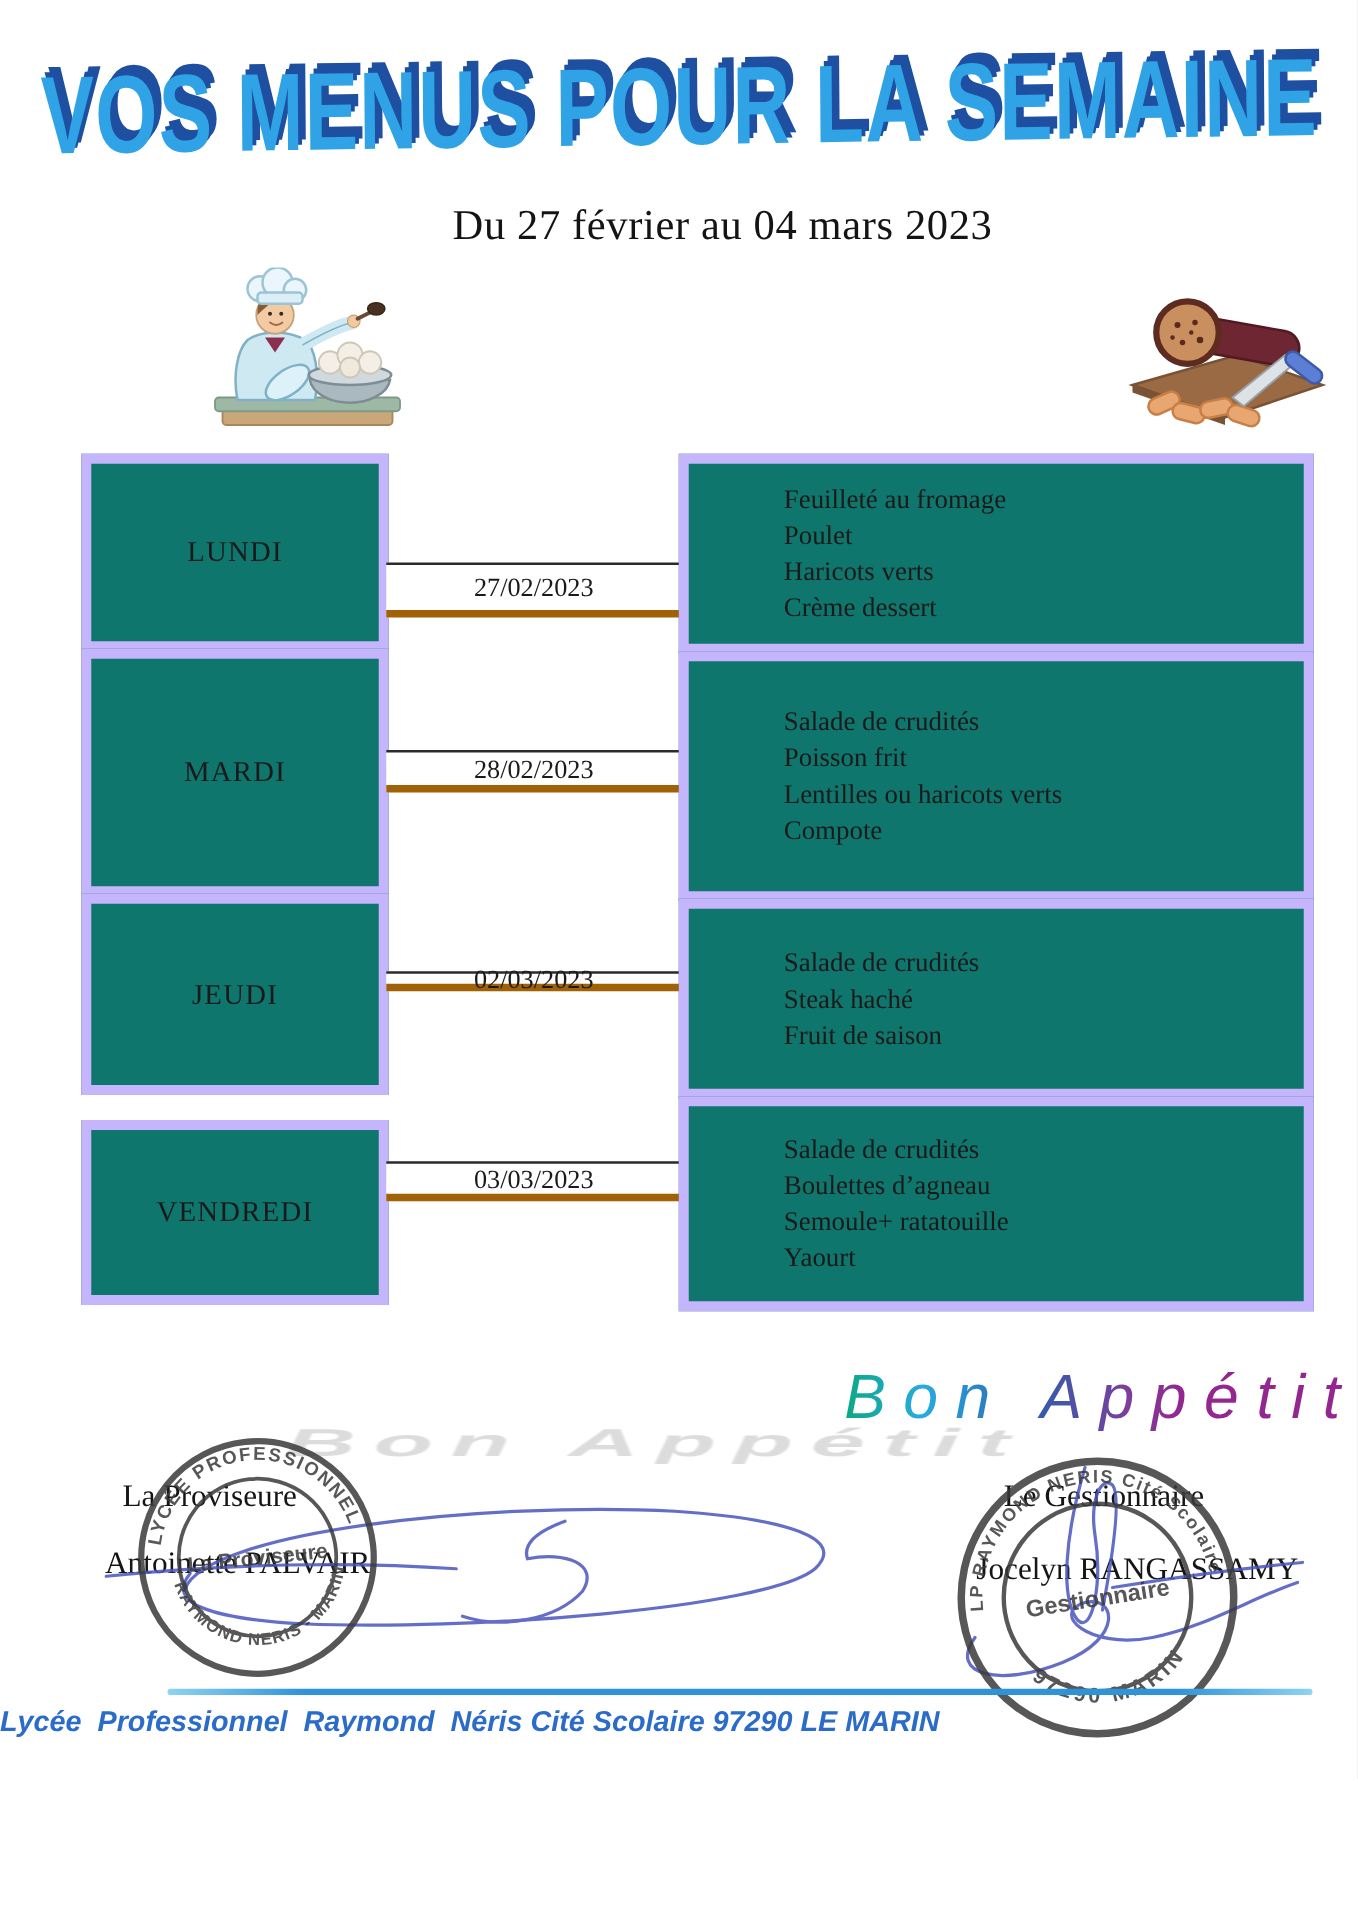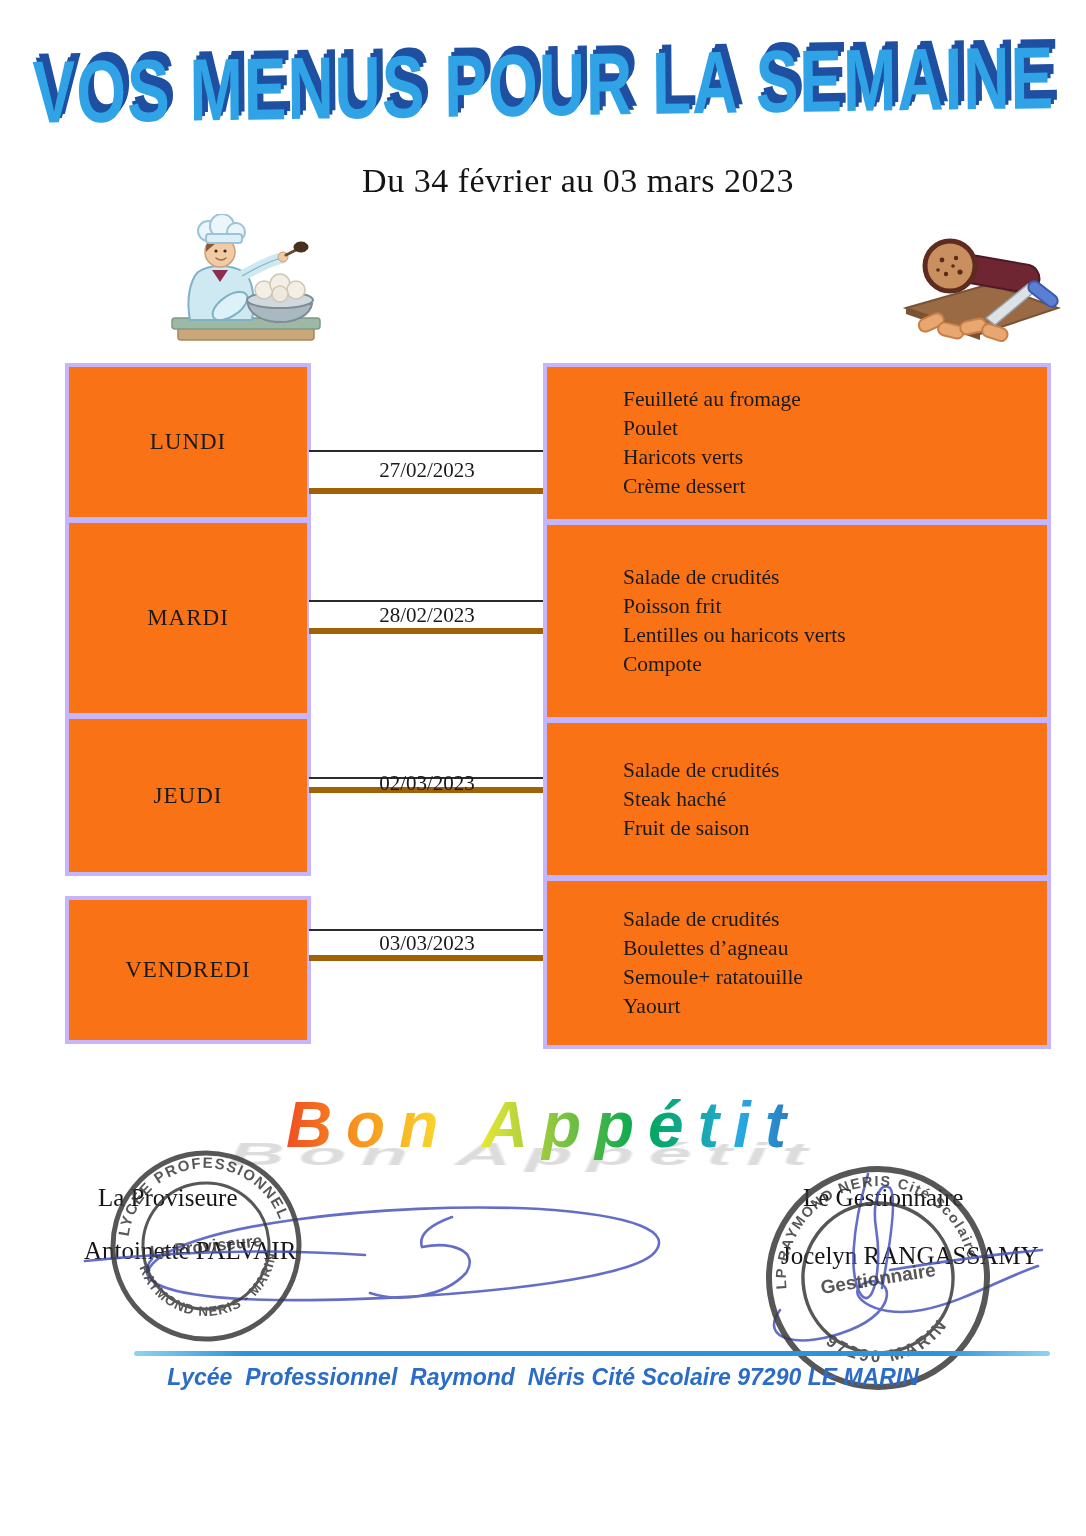--- a/index.html
+++ b/index.html
@@ -20,21 +20,21 @@
   .subtitle{
     position:absolute;top:162px;left:0;width:100%;text-align:center;
     padding-left:70px;box-sizing:border-box;
     font-size:34px;color:#141414;letter-spacing:0.5px;
   }
   
   .clip{position:absolute;}
   .clip-chef{left:152px;top:214px;}
   .clip-meat{left:898px;top:228px;}
   
-  .cell{position:absolute;box-sizing:border-box;border:4px solid #c4b5fd;background:#f97316;}
+  .cell{position:absolute;box-sizing:border-box;border:8px solid #c4b5fd;background:#0f766e;}
   .daybox{left:65px;width:246px;display:flex;align-items:center;justify-content:center;
           font-size:23px;letter-spacing:1px;}
   .d1{top:363px;height:158px}
   .d2{top:519px;height:198px}
   .d3{top:715px;height:161px}
   .d4{top:896px;height:148px}
   .dateband{left:309px;width:236px;border:none;border-top:2px solid #2b2b2b;border-bottom:6px solid #a16207;
             display:flex;align-items:center;justify-content:center;font-size:21px;background:#fff;position:absolute;box-sizing:border-box;}
   .b1{top:450px;height:44px}
   .b2{top:600px;height:34px}
@@ -48,23 +48,23 @@
   .m4{top:877px;height:172px}
   
   .bon-shadow{
     position:absolute;top:1136px;left:-18px;width:100%;text-align:center;
     font-family:"Liberation Sans", sans-serif;font-weight:800;font-style:italic;
     font-size:78px;letter-spacing:14px;white-space:nowrap;
     color:#8f8f8f;opacity:.30;filter:blur(1px);
     transform:scaleY(.40);transform-origin:center top;
   }
   .bon{
-    position:absolute;top:1088px;left:0;width:100%;text-align:center;
-    font-family:"Liberation Sans", sans-serif;font-weight:700;font-style:italic;
-    font-size:64px;letter-spacing:14px;white-space:nowrap;
+    position:absolute;top:1088px;left:0;width:100%;text-align:right;
+    font-family:"Liberation Sans", sans-serif;font-weight:400;font-style:italic;
+    font-size:50px;letter-spacing:14px;white-space:nowrap;
     background:linear-gradient(90deg,#e0186c 17%,#ee4023 25%,#f7941d 33%,#f9ed32 43%,
                #8dc63f 51%,#00a651 59%,#27aae1 68%,#2e5fac 76%,#7a3f9d 83%,#93278f 87%);
     -webkit-background-clip:text;background-clip:text;color:transparent;
   }
   
   .sig-text{position:absolute;font-size:25px;color:#151515;white-space:nowrap;}
   .role-left{left:98px;top:1184px}
   .name-left{left:84px;top:1237px}
   .role-right{left:803px;top:1184px}
   .name-right{left:781px;top:1242px}
@@ -73,40 +73,40 @@
   .stamp-right{left:760px;top:1160px;transform:rotate(-9deg);}
   .pen{position:absolute;}
   .pen-left{left:70px;top:1165px;}
   .pen-right{left:740px;top:1158px;}
   
   .footer-rule{
     position:absolute;left:134px;top:1351px;width:916px;height:5px;border-radius:3px;
     background:linear-gradient(90deg,#8fd4ef 0%,#2e93d8 12%,#2e93d8 88%,#8fd4ef 100%);
   }
   .footer-line1{
-    position:absolute;top:1364px;left:0;width:100%;text-align:center;
+    position:absolute;top:1364px;left:0;width:100%;text-align:left;
     font-family:"Liberation Sans", sans-serif;font-weight:700;font-style:italic;
     font-size:23px;color:#2b6cc9;white-space:pre;
   }
   .footer-line2{
     position:absolute;top:1399px;left:200px;
     font-family:"Liberation Sans", sans-serif;font-weight:700;font-style:italic;
     font-size:21px;color:#2b6cc9;display:flex;white-space:pre;
   }
   .footer-line2 .gap1{margin-left:84px}
   .footer-line2 .gap2{margin-left:58px}
   .stamp text{font-family:"Liberation Sans", sans-serif;fill:#3a3a3a;}
 </style>
 </head>
 <body>
 
 <div class="page">
 
   <div class="wordart">VOS MENUS POUR LA SEMAINE</div>
-  <div class="subtitle">Du 34 février au 03 mars 2023</div>
+  <div class="subtitle">Du 27 février au 04 mars 2023</div>
 
   <svg class="clip clip-chef" width="182" height="140" viewBox="0 0 182 140">
     <rect x="26" y="112" width="136" height="14" rx="3" fill="#c9a77a" stroke="#a8875c" stroke-width="1.5"></rect>
     <rect x="20" y="104" width="148" height="11" rx="3" fill="#9db8a4" stroke="#7d9a84" stroke-width="1.5"></rect>
     <path d="M46,58 C38,66 34,86 38,106 L100,106 C104,84 100,64 92,58 C78,50 58,50 46,58 Z" fill="#cfe9f2" stroke="#7fb2c6" stroke-width="2"></path>
     <path d="M90,62 C104,54 120,46 130,44" fill="none" stroke="#cfe9f2" stroke-width="11" stroke-linecap="round"></path>
     <path d="M90,62 C104,54 120,46 130,44" fill="none" stroke="#7fb2c6" stroke-width="1.2"></path>
     <ellipse cx="78" cy="92" rx="20" ry="10" transform="rotate(-35 78 92)" fill="#ddf1f8" stroke="#7fb2c6" stroke-width="2"></ellipse>
     <circle cx="131" cy="43" r="5" fill="#f2c9a0" stroke="#caa27a" stroke-width="1"></circle>
     <path d="M134,41 L146,35" stroke="#6b4a32" stroke-width="3" stroke-linecap="round"></path>

